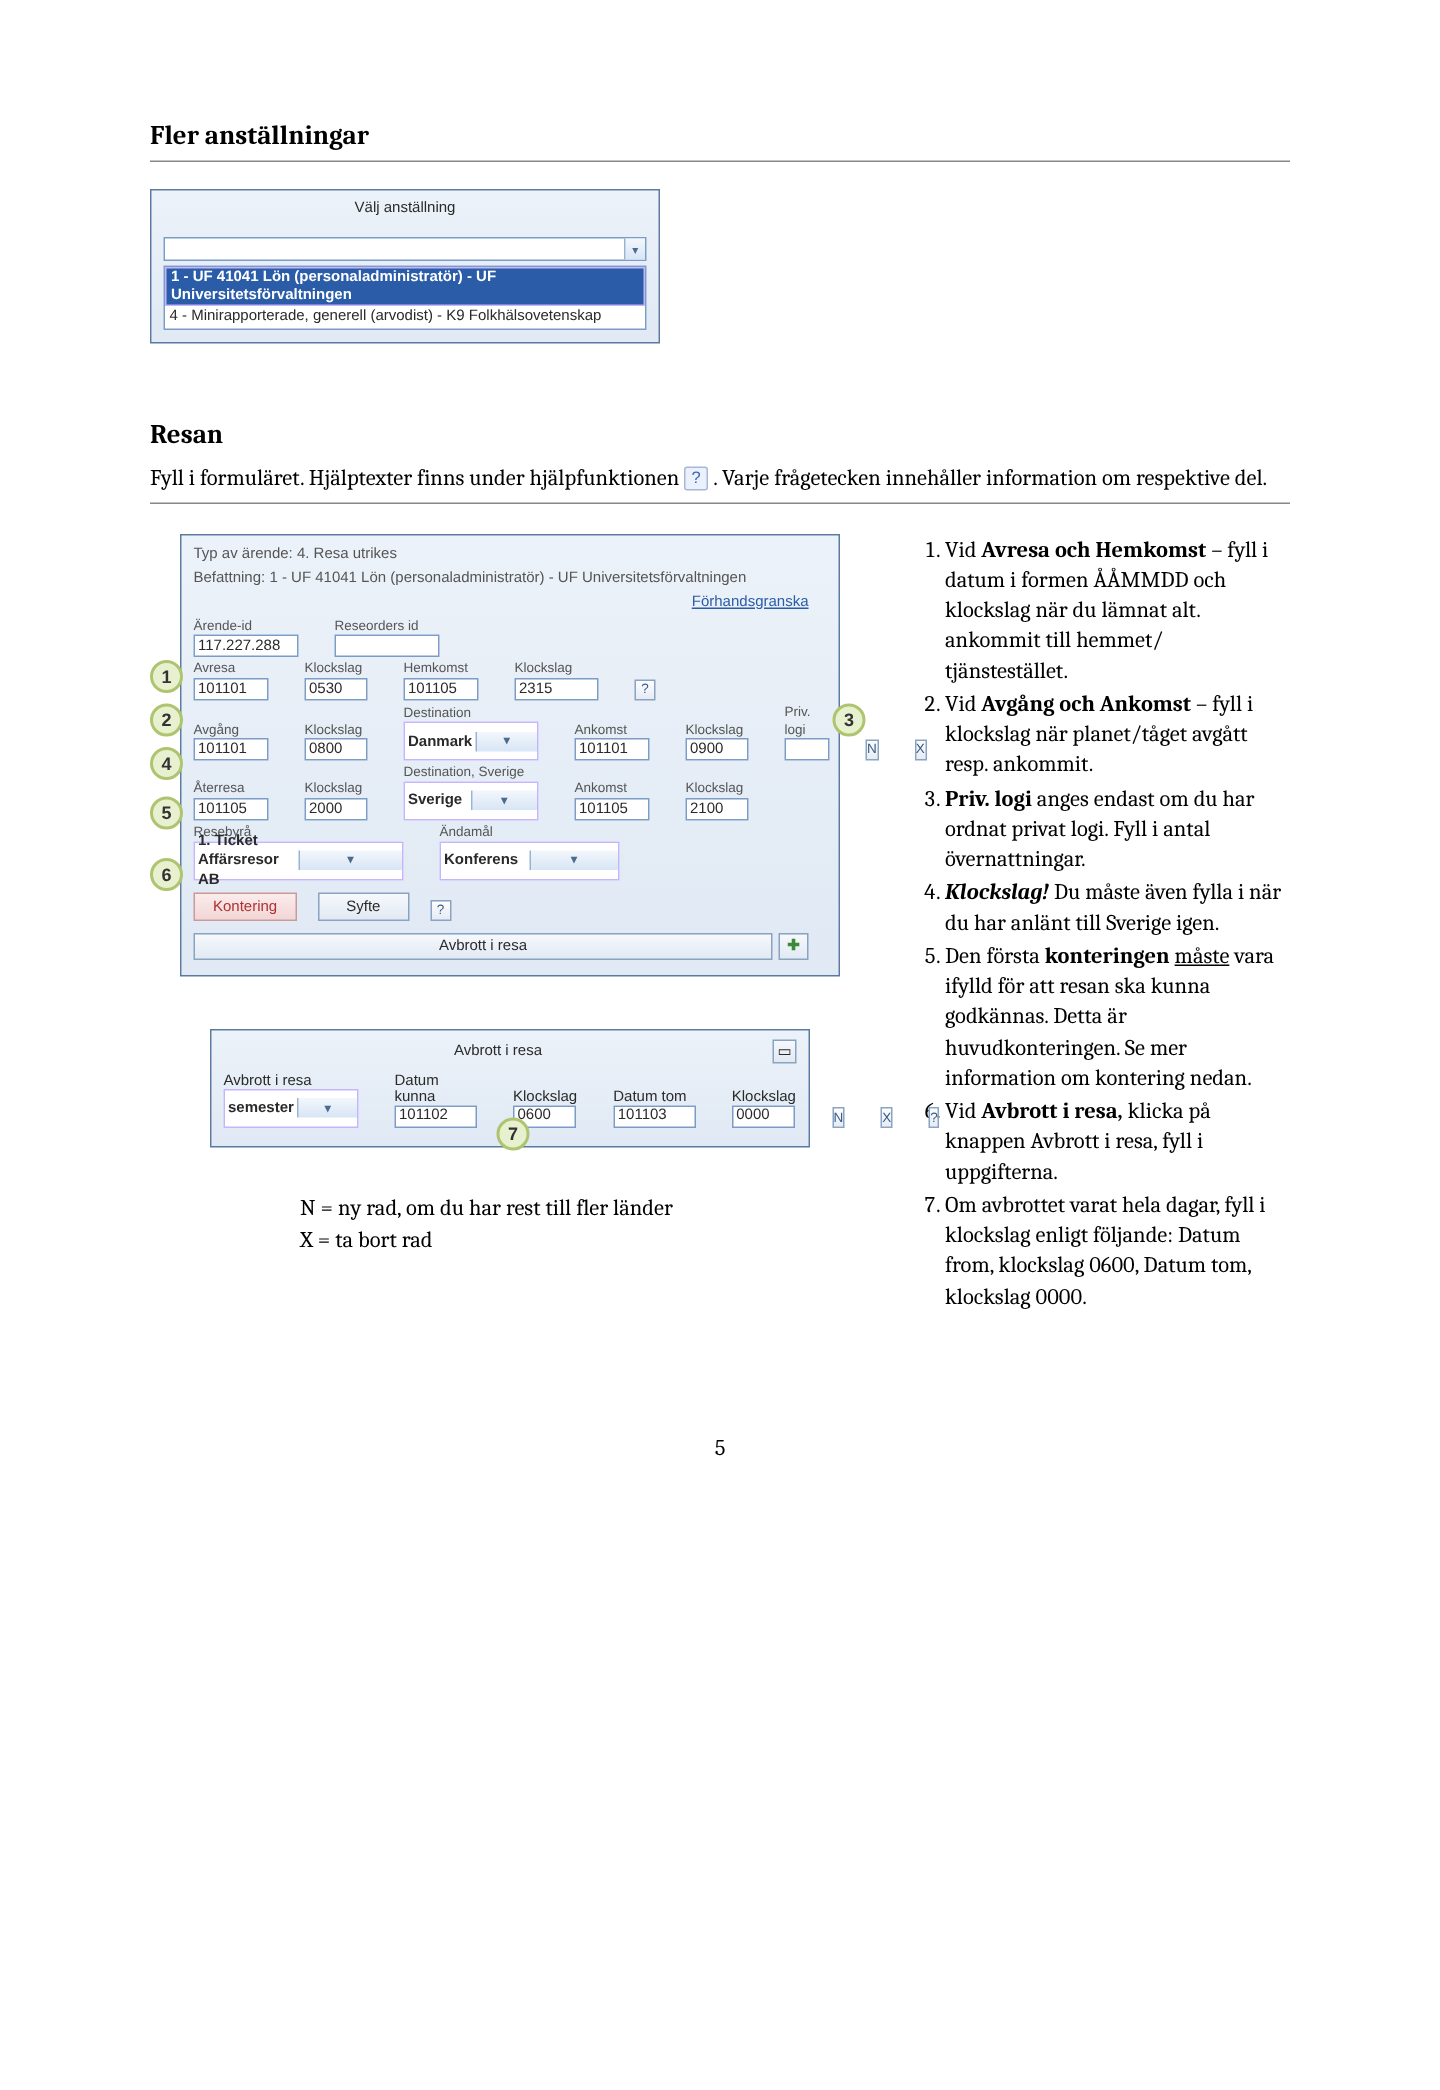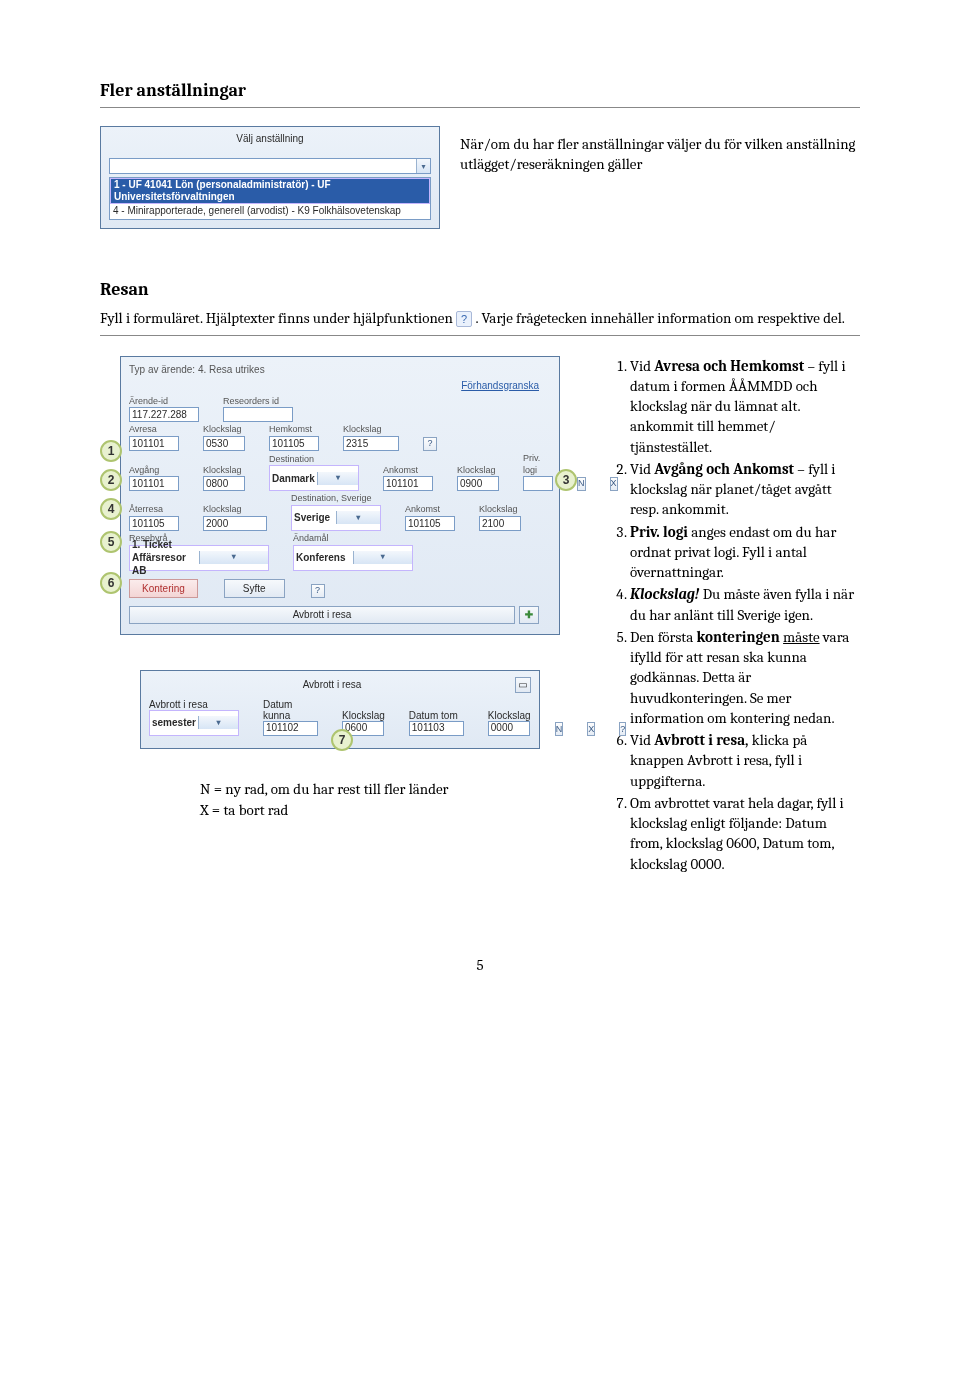--- a/index.html
+++ b/index.html
@@ -255,21 +255,20 @@
   <div class="win-box valj-box">
     <div class="valj-title">Välj anställning</div>
     <div class="valj-select">
       <div class="chev">▾</div>
     </div>
     <div class="valj-list">
       <div class="sel">1 - UF 41041 Lön (personaladministratör) - UF Universitetsförvaltningen</div>
       <div class="row">4 - Minirapporterade, generell (arvodist) - K9 Folkhälsovetenskap</div>
     </div>
   </div>
-  <div class="intro-text">När/om du har fler anställningar väljer du för vilken anställning utlägget/reseräkningen gäller</div>
 </div>
 
 <div class="heading2">Resan</div>
 <div class="resan-para">
   <span>Fyll i formuläret. Hjälptexter finns under hjälpfunktionen </span>
   <span class="help-icon">?</span>
   <span>. Varje frågetecken innehåller information om respektive del.</span>
 </div>
 <hr class="hr">
 
@@ -279,20 +278,21 @@
 
     <div class="callout" style="top:84px; left:0;">1</div>
     <div class="callout" style="top:113px; left:0;">2</div>
     <div class="callout" style="top:142px; left:0;">4</div>
     <div class="callout" style="top:175px; left:0;">5</div>
     <div class="callout" style="top:216px; left:0;">6</div>
     <div class="callout" style="top:113px; left:455px;">3</div>
 
     <div class="win-box form-box">
       <div class="top-meta">Typ av ärende: 4. Resa utrikes</div>
+      <div class="top-meta">Befattning: 1 - UF 41041 Lön (personaladministratör) - UF Universitetsförvaltningen</div>
       <div class="top-link"><span class="link">Förhandsgranska</span></div>
 
       <div class="row-f">
         <div class="col-f">
           <span class="lbl">Ärende-id</span>
           <span class="inp" style="width:70px">117.227.288</span>
         </div>
         <div class="col-f">
           <span class="lbl">Reseorders id</span>
           <span class="inp" style="width:70px"></span>
@@ -351,21 +351,21 @@
         <span class="tiny-btn">X</span>
       </div>
 
       <div class="row-f">
         <div class="col-f">
             <span class="lbl">Återresa</span>
             <span class="inp" style="width:50px">101105</span>
           </div>
         <div class="col-f">
             <span class="lbl">Klockslag</span>
-            <span class="inp" style="width:64px">2000</span>
+            <span class="inp" style="width:42px">2000</span>
           </div>
         <div class="col-f">
             <span class="lbl">Destination, Sverige</span>
           <span class="sel" style="width:90px">
               <span>Sverige</span>
               <span class="chev">▾</span>
             </span>
         </div>
         <div class="col-f">
             <span class="lbl">Ankomst</span>
@@ -389,21 +389,21 @@
             <span class="lbl">Ändamål</span>
           <span class="sel" style="width:120px">
               <span>Konferens</span>
               <span class="chev">▾</span>
             </span>
         </div>
       </div>
 
       <div class="spacer"></div>
 
-      <div class="row-f" style="gap:26px">
+      <div class="row-f" style="gap:14px">
         <span class="red" style="background:linear-gradient(#fbecec,#f3d5d5);border:1px solid #c99;padding:2px 12px">Kontering</span>
         <span style="background:linear-gradient(#f6f9fc,#e1e9f3);border:1px solid #8aa3c2;padding:2px 18px">Syfte</span>
         <span class="tiny-btn q">?</span>
       </div>
 
       <div class="spacer"></div>
 
       <div class="row-f" style="gap:4px">
         <div class="bar-btn">Avbrott i resa</div>
         <div class="plus-btn">✚</div>

